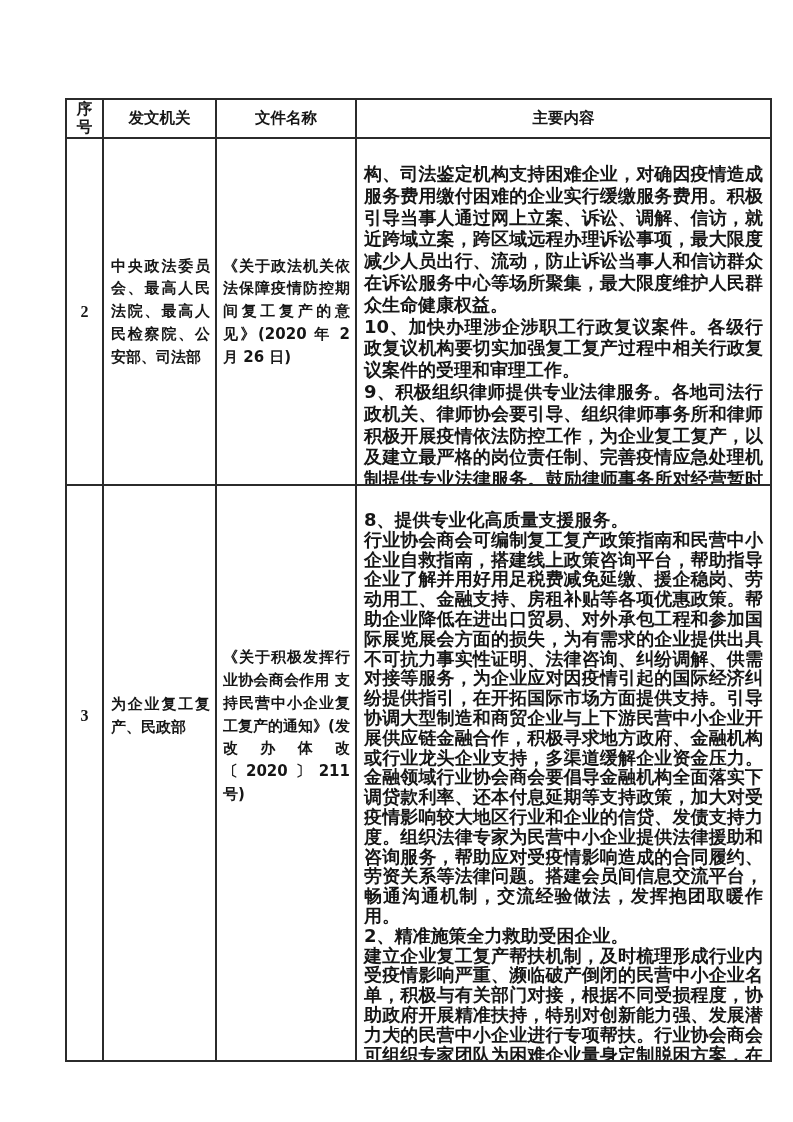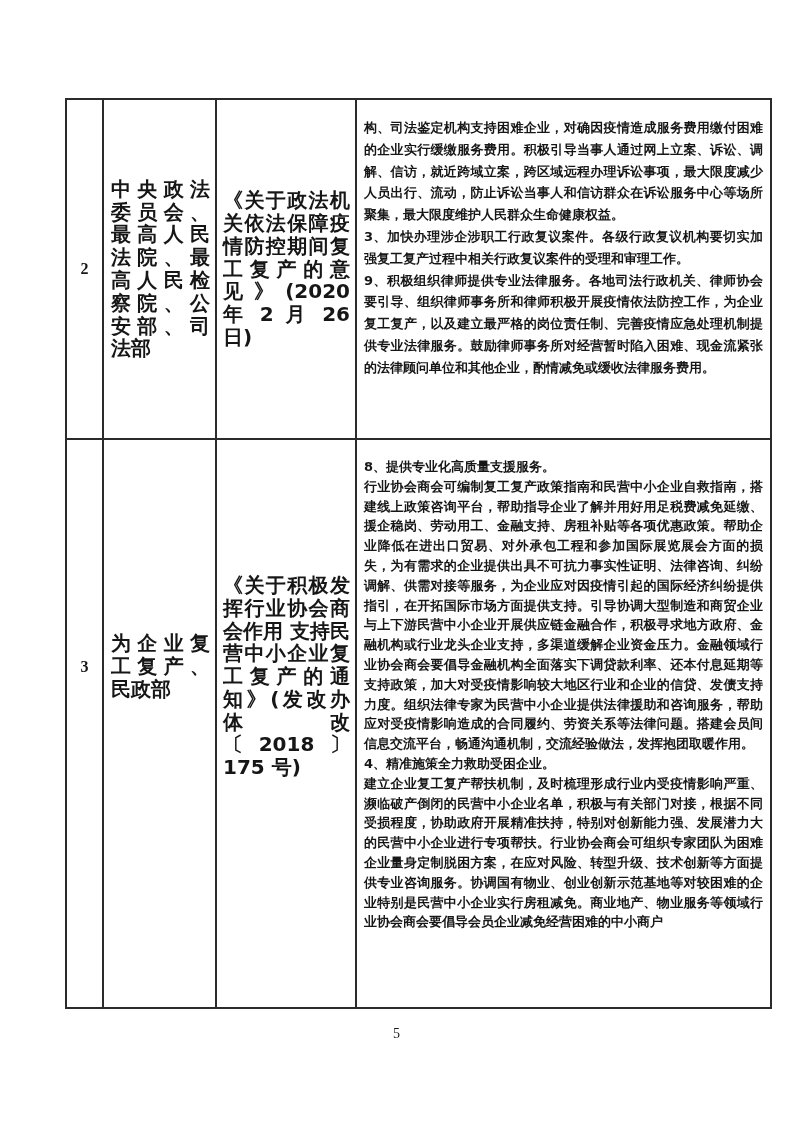--- a/index.html
+++ b/index.html
@@ -53,37 +53,38 @@
 
   td.index-cell {
     text-align: center;
     vertical-align: middle;
     font-size: 16px;
     font-family: "Liberation Serif", serif;
     font-weight: 700;
   }
   td.issuer-cell, td.doc-cell {
     vertical-align: middle;
-    font-size: 20px;
+    font-size: 15px;
     line-height: 22.8px;
     text-align: justify;
     text-justify: inter-ideograph;
   }
   td.issuer-cell .inner { padding: 0 5px 0 7px; }
   td.doc-cell .inner    { padding: 0 5px 0 6px; }
 
   td.main-cell {
     vertical-align: top;
   }
   td.main-cell .content-box {
-    padding: 17px 7px 0 7px;
+    padding: 1px 7px 0 7px;
     overflow: hidden;
     text-align: justify;
     text-justify: inter-ideograph;
-    font-size: 13px;
+    font-size: 18px;
+    margin-top: 23px;
   }
   tr.row-2 .content-box { height: 321px; line-height: 21.8px; }
   tr.row-3 .content-box { height: 550px; line-height: 19.8px; }
   .content-box p { margin: 0; }
 
   
   tr.row-3 td.index-cell .lift,
   tr.row-3 td.issuer-cell .lift { transform: translateY(-57px); }
   tr.row-3 td.doc-cell .lift    { transform: translateY(-47px); }
 
@@ -105,63 +106,77 @@
 
   <table class="doc-table">
     <colgroup>
       <col class="c-index">
       <col class="c-issuer">
       <col class="c-doc">
       <col class="c-main">
     </colgroup>
 
     <tbody>
+        <tr class="header-row">
+      <th class="hcell">
+        <span class="stack">序号</span>
+      </th>
+      <th class="hcell">
+        <span>发文机关</span>
+      </th>
+      <th class="hcell">
+        <span>文件名称</span>
+      </th>
+      <th class="hcell">
+        <span>主要内容</span>
+      </th>
+    </tr>
 
     <tr class="row-2">
       <td class="index-cell">
         <div class="lift">2</div>
       </td>
       <td class="issuer-cell">
         <div class="lift">
               <div class="inner">中央政法委员会、最高人民法院、最高人民检察院、公安部、司法部</div>
             </div>
       </td>
       <td class="doc-cell">
         <div class="lift">
               <div class="inner">《关于政法机关依法保障疫情防控期间复工复产的意见》(2020 年 2 月 26 日)</div>
             </div>
       </td>
       <td class="main-cell">
         <div class="content-box">
           <p>构、司法鉴定机构支持困难企业，对确因疫情造成服务费用缴付困难的企业实行缓缴服务费用。积极引导当事人通过网上立案、诉讼、调解、信访，就近跨域立案，跨区域远程办理诉讼事项，最大限度减少人员出行、流动，防止诉讼当事人和信访群众在诉讼服务中心等场所聚集，最大限度维护人民群众生命健康权益。</p>
-          <p>3、加快办理涉企涉职工行政复议案件。各级行政复议机构要切实加强复工复产过程中相关行政复议案件的受理和审理工作。</p>
+          <p>10、加快办理涉企涉职工行政复议案件。各级行政复议机构要切实加强复工复产过程中相关行政复议案件的受理和审理工作。</p>
           <p>9、积极组织律师提供专业法律服务。各地司法行政机关、律师协会要引导、组织律师事务所和律师积极开展疫情依法防控工作，为企业复工复产，以及建立最严格的岗位责任制、完善疫情应急处理机制提供专业法律服务。鼓励律师事务所对经营暂时陷入困难、现金流紧张的法律顾问单位和其他企业，酌情减免或缓收法律服务费用。</p>
         </div>
       </td>
     </tr>
 
     <tr class="row-3">
       <td class="index-cell">
         <div class="lift">3</div>
       </td>
       <td class="issuer-cell">
         <div class="lift">
               <div class="inner">为企业复工复产、民政部</div>
             </div>
       </td>
       <td class="doc-cell">
         <div class="lift">
-              <div class="inner">《关于积极发挥行业协会商会作用 支持民营中小企业复工复产的通知》(发改办体改〔2018〕175 号)</div>
+              <div class="inner">《关于积极发挥行业协会商会作用 支持民营中小企业复工复产的通知》(发改办体改〔2020〕211 号)</div>
             </div>
       </td>
       <td class="main-cell">
         <div class="content-box">
           <p>8、提供专业化高质量支援服务。</p>
           <p>行业协会商会可编制复工复产政策指南和民营中小企业自救指南，搭建线上政策咨询平台，帮助指导企业了解并用好用足税费减免延缴、援企稳岗、劳动用工、金融支持、房租补贴等各项优惠政策。帮助企业降低在进出口贸易、对外承包工程和参加国际展览展会方面的损失，为有需求的企业提供出具不可抗力事实性证明、法律咨询、纠纷调解、供需对接等服务，为企业应对因疫情引起的国际经济纠纷提供指引，在开拓国际市场方面提供支持。引导协调大型制造和商贸企业与上下游民营中小企业开展供应链金融合作，积极寻求地方政府、金融机构或行业龙头企业支持，多渠道缓解企业资金压力。金融领域行业协会商会要倡导金融机构全面落实下调贷款利率、还本付息延期等支持政策，加大对受疫情影响较大地区行业和企业的信贷、发债支持力度。组织法律专家为民营中小企业提供法律援助和咨询服务，帮助应对受疫情影响造成的合同履约、劳资关系等法律问题。搭建会员间信息交流平台，畅通沟通机制，交流经验做法，发挥抱团取暖作用。</p>
-          <p>4、精准施策全力救助受困企业。</p>
+          <p>2、精准施策全力救助受困企业。</p>
           <p>建立企业复工复产帮扶机制，及时梳理形成行业内受疫情影响严重、濒临破产倒闭的民营中小企业名单，积极与有关部门对接，根据不同受损程度，协助政府开展精准扶持，特别对创新能力强、发展潜力大的民营中小企业进行专项帮扶。行业协会商会可组织专家团队为困难企业量身定制脱困方案，在应对风险、转型升级、技术创新等方面提供专业咨询服务。协调国有物业、创业创新示范基地等对较困难的企业特别是民营中小企业实行房租减免。商业地产、物业服务等领域行业协会商会要倡导会员企业减免经营困难的中小商户</p>
         </div>
       </td>
     </tr>
   </tbody>
     </table>
 
   <div class="page-number">5</div>
 
 </div>

